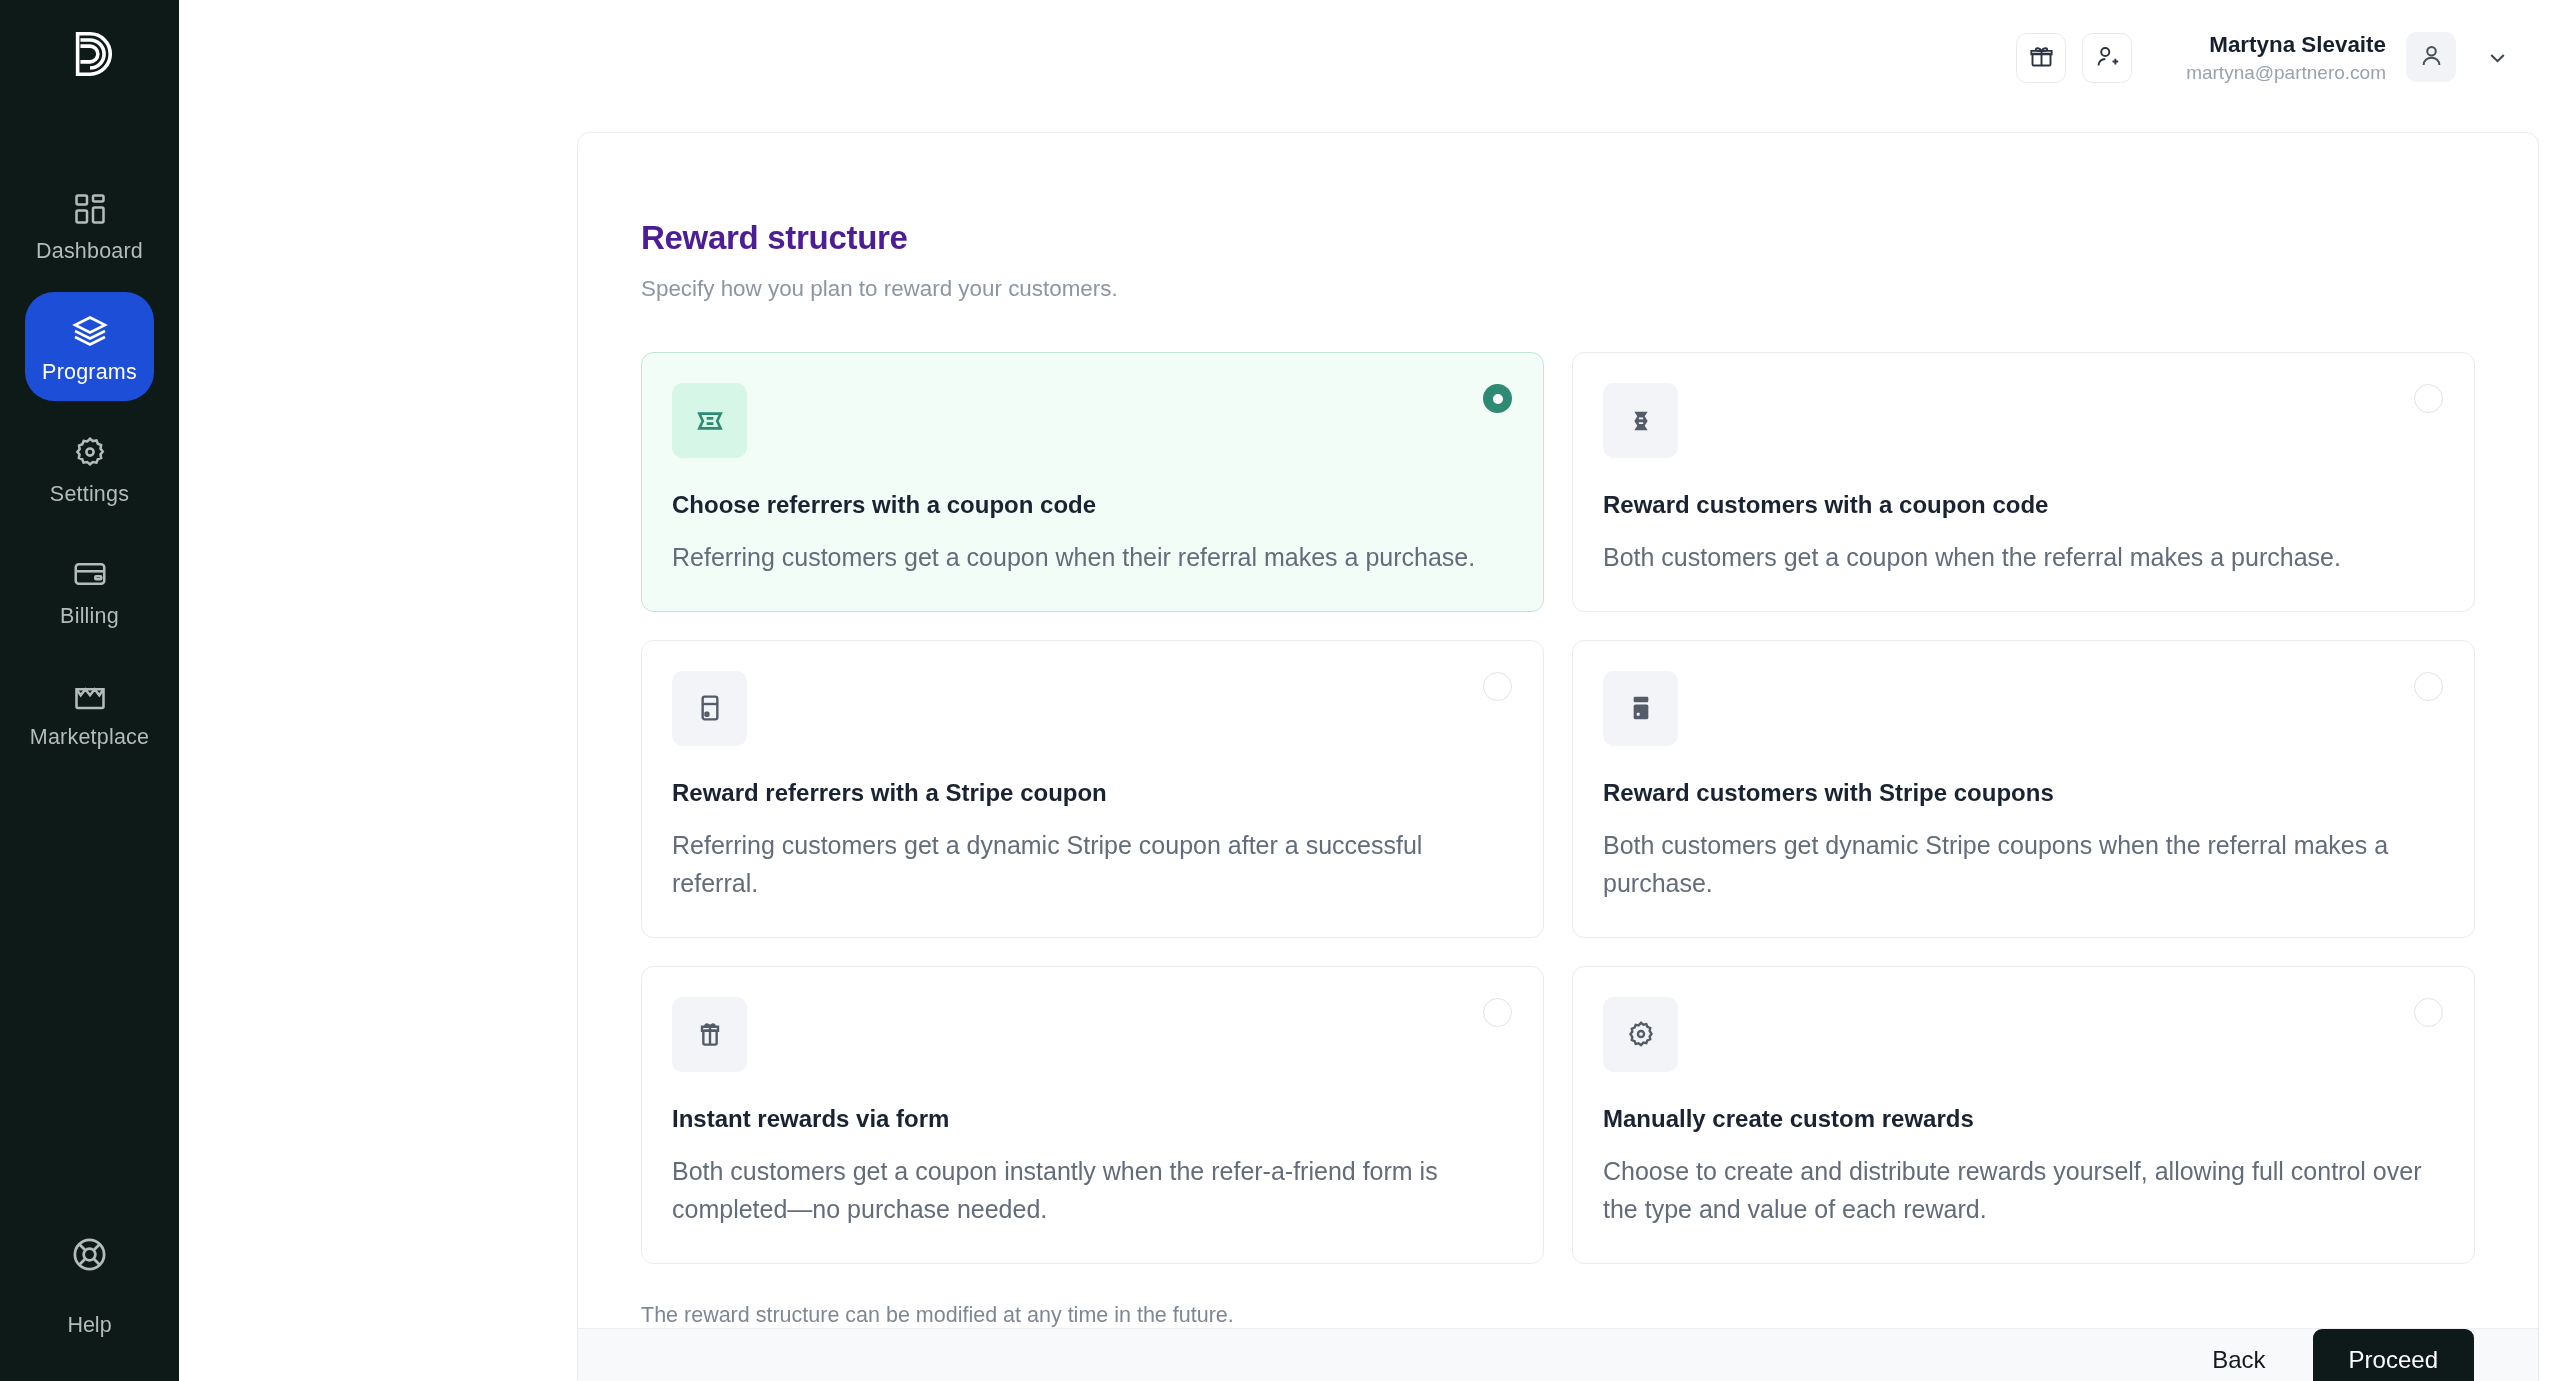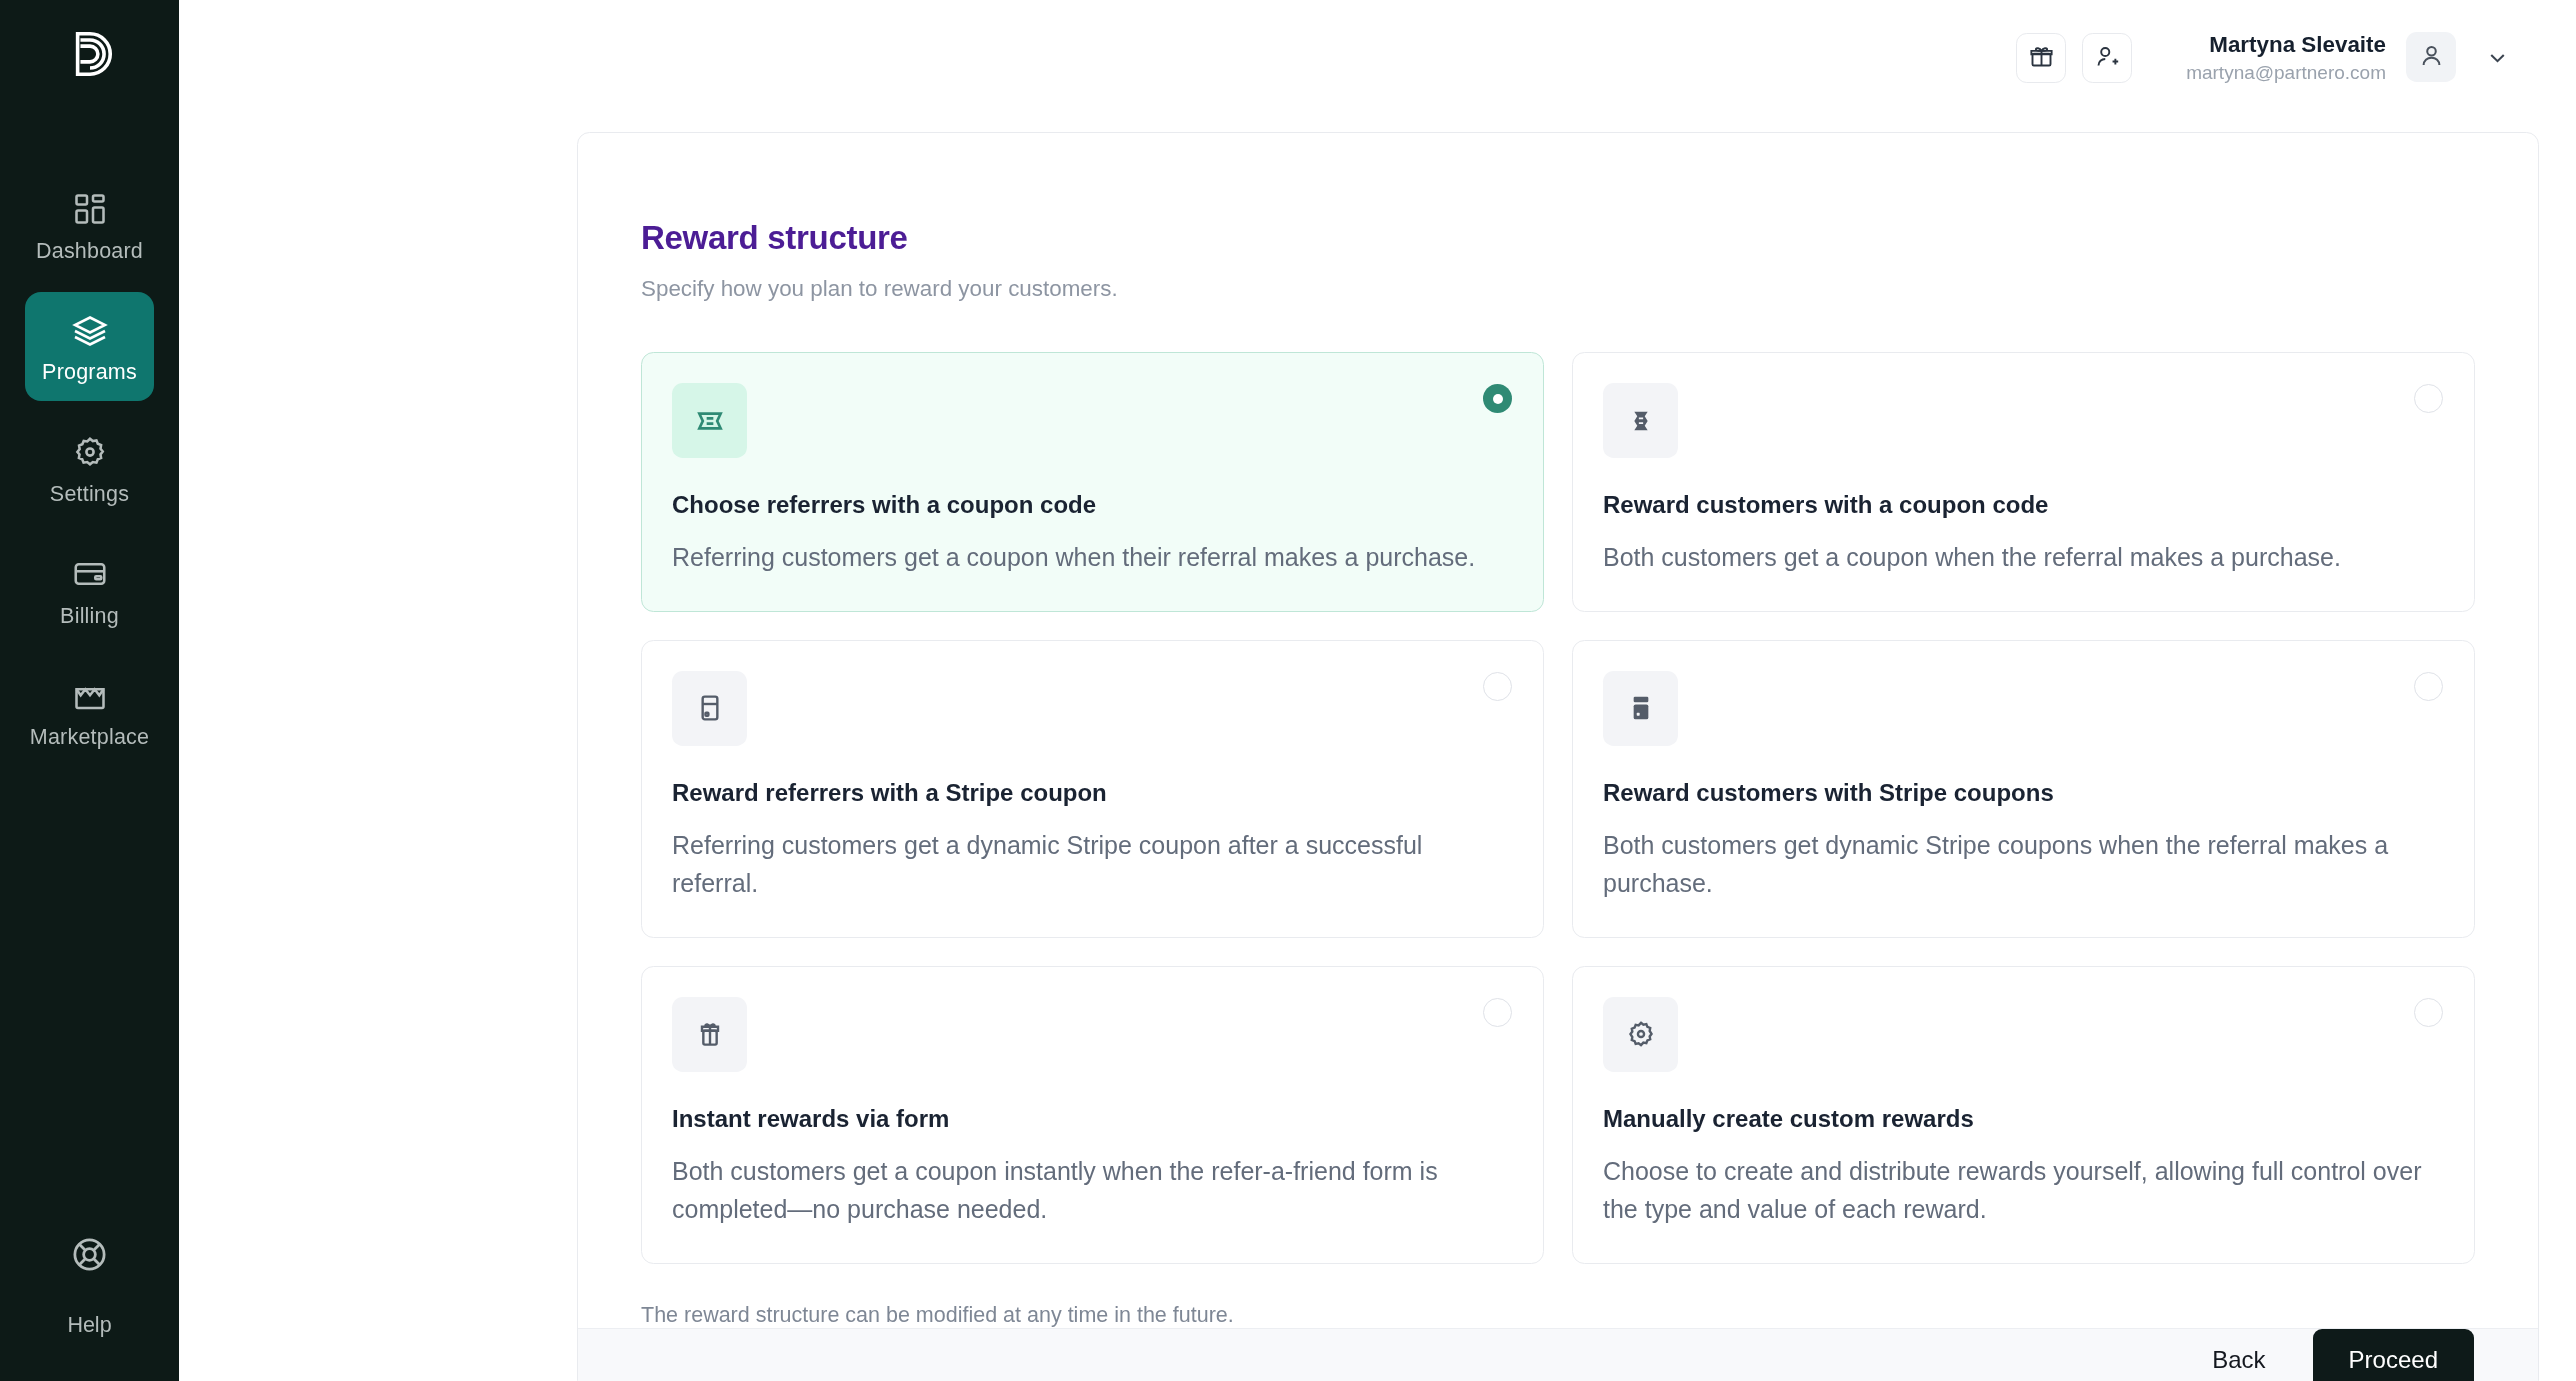--- a/index.html
+++ b/index.html
@@ -23,21 +23,21 @@
   .logo { margin-top: 20px; width: 68px; height: 68px; display: flex; align-items: center; justify-content: center; }
   .nav { margin-top: 82px; width: 100%; display: flex; flex-direction: column; align-items: center; gap: 12px; }
   .nav-item {
     width: 129px; padding: 20px 0 16px;
     display: flex; flex-direction: column; align-items: center; gap: 10.7px;
     border-radius: 16px; cursor: pointer;
   }
   .nav-item .nav-icon { width: 38px; height: 38px; display: flex; align-items: center; justify-content: center; }
   .nav-item .nav-icon svg { width: 36px; height: 36px; stroke: #b4bcbb; fill: none; stroke-width: 1.7; }
   .nav-item .nav-label { font-size: 21.5px; color: #b4bcbb; letter-spacing: 0.2px; }
-  .nav-item.active { background: #0f766e; }
+  .nav-item.active { background: #1d4ed8; border-radius: 29px; }
   .nav-item.active .nav-icon svg { stroke: #ffffff; }
   .nav-item.active .nav-label { color: #ffffff; }
 
   .help-item {
     position: absolute; bottom: 43px; left: 0; width: 100%;
     display: flex; flex-direction: column; align-items: center; gap: 10.7px; cursor: pointer;
   }
   .help-item svg { width: 39px; height: 39px; stroke: #b4bcbb; fill: none; stroke-width: 1.7; }
   .help-item .nav-label { font-size: 21.5px; color: #b4bcbb; margin-top: 25px; }
 

